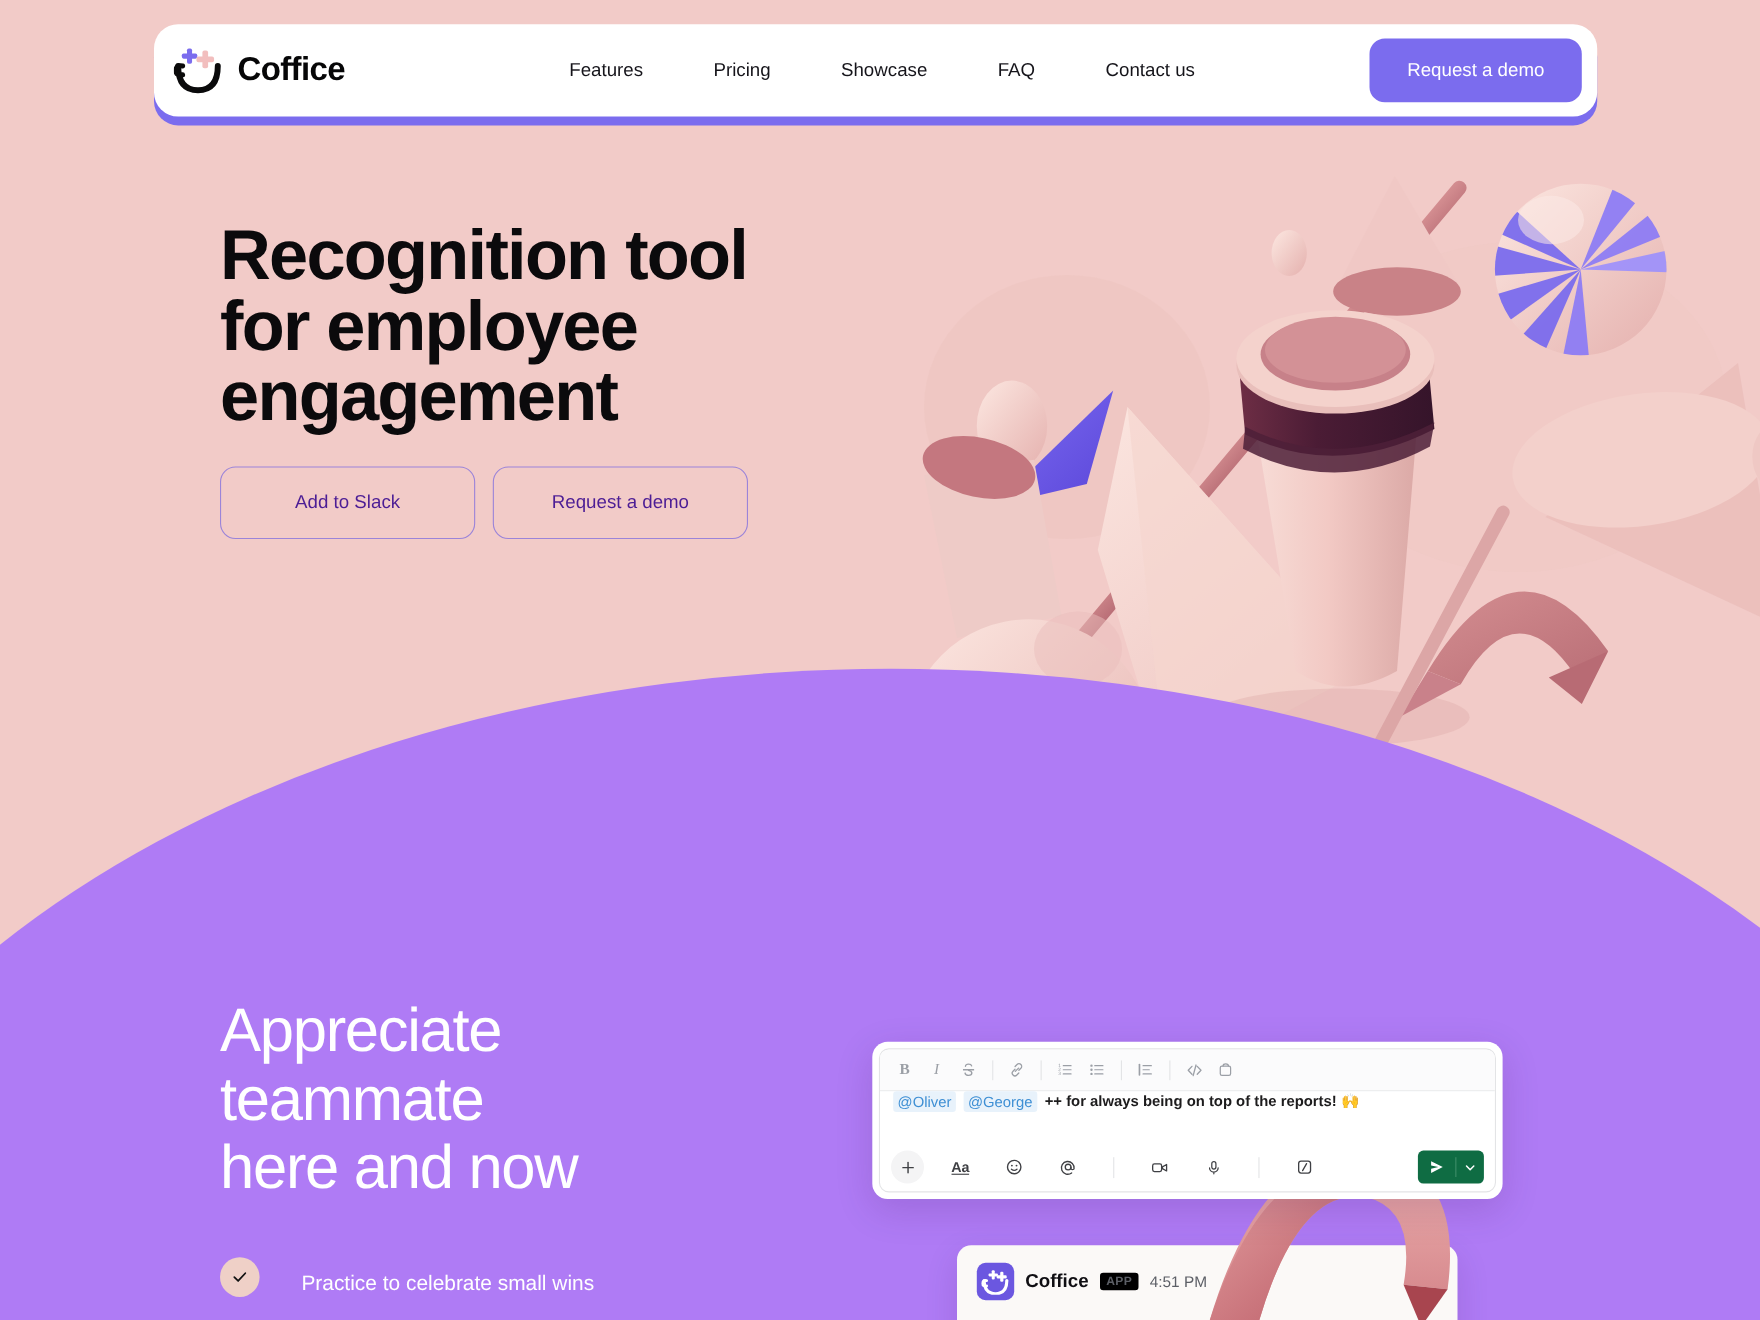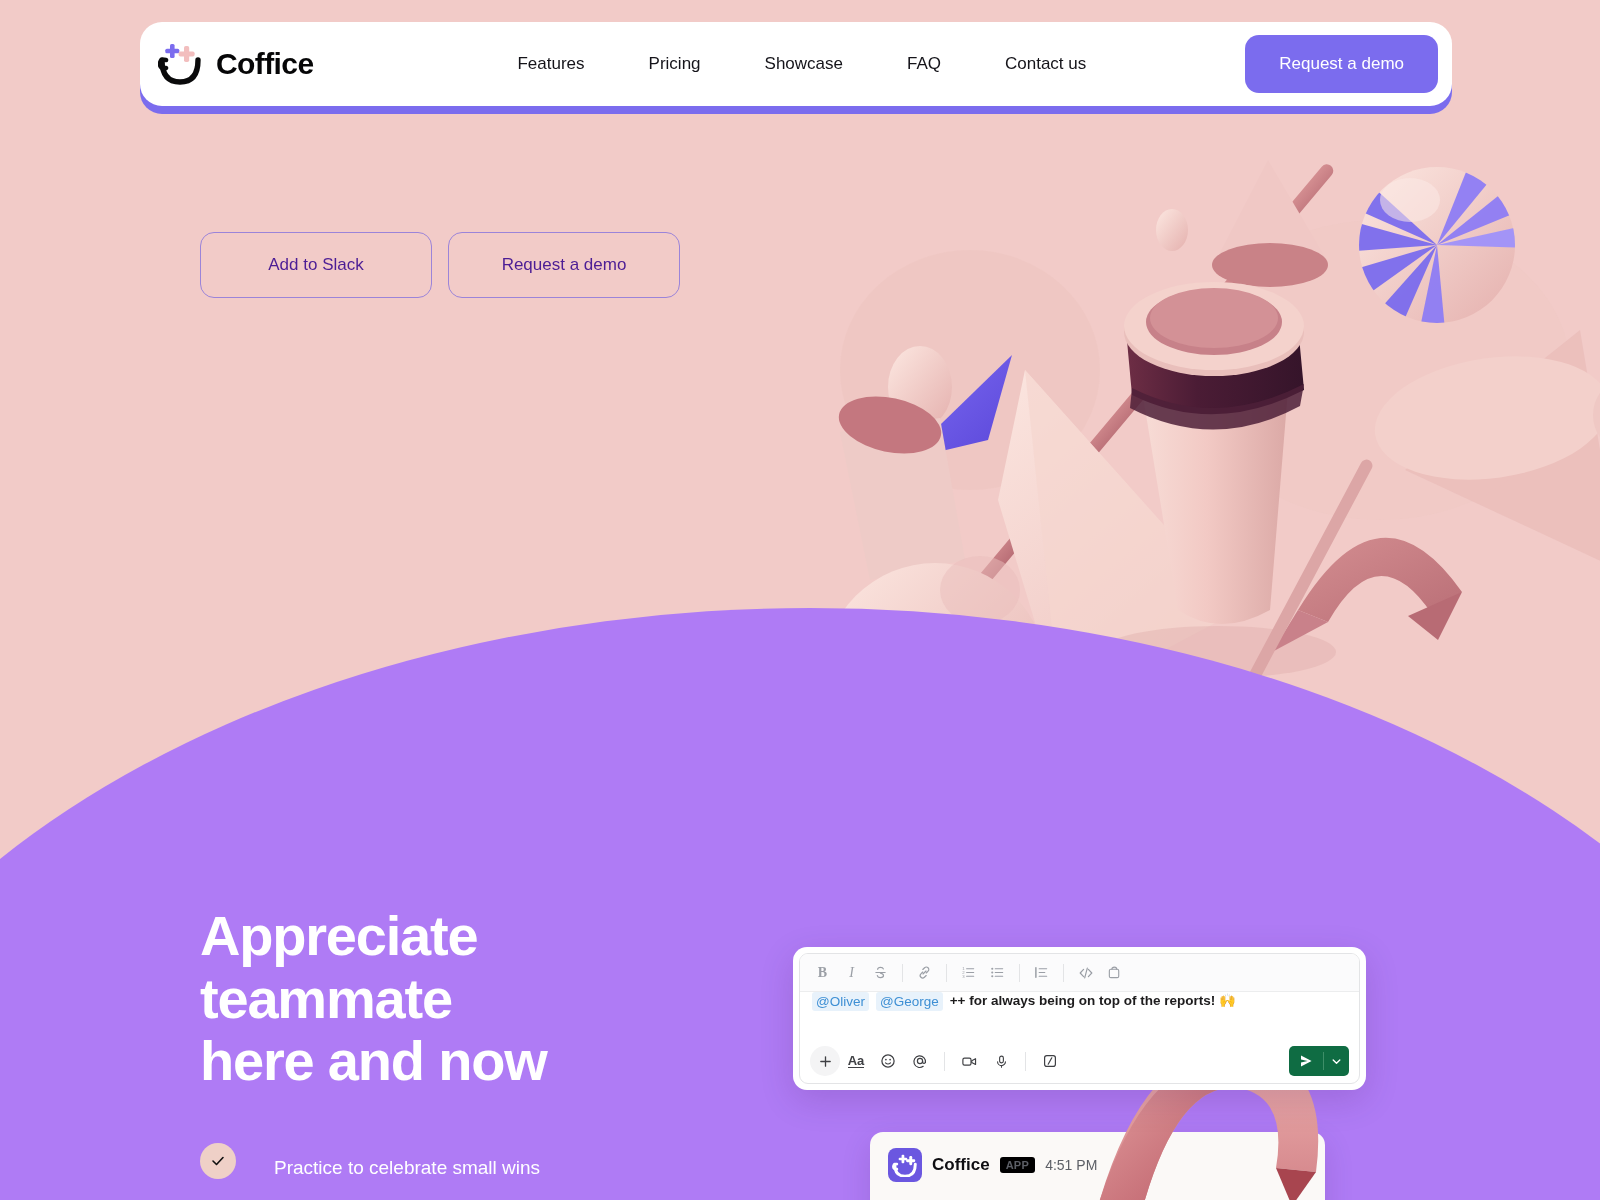--- a/index.html
+++ b/index.html
@@ -76,21 +76,21 @@
     background: transparent; border: 1.5px solid #9B84D9; color: #4c1d95;
     font-size: 17px; border-radius: 14px; padding: 22px 0; cursor: pointer;
     text-align: center;
   }
   .ghost-btn.w1 { width: 232px; }
   .ghost-btn.w2 { width: 232px; }
 
   
   .sect2 { position: absolute; left: 200px; top: 905px; width: 660px; z-index: 25; }
   .sect2-title {
-    font-size: 56px; line-height: 1.12; font-weight: 700; color: #FFFFFF;
+    font-size: 56px; line-height: 1.12; font-weight: 400; color: #FFFFFF;
     letter-spacing: -1.2px; white-space: pre-line;
   }
   .bullets { margin-top: 50px; display: flex; flex-direction: column; gap: 26px; }
   .bullet { display: flex; align-items: flex-end; gap: 38px; }
   .bullet-check {
     width: 36px; height: 36px; border-radius: 50%; background: #EFD0C7;
     display: flex; align-items: center; justify-content: center; flex: 0 0 36px;
   }
   .bullet-text { font-size: 19px; color: #FFFFFF; }
 
@@ -114,21 +114,21 @@
     color: #9B9FA6; cursor: pointer;
   }
   .fmt-sep { width: 1px; height: 18px; background: #E3E4E6; margin: 0 7px; }
   .msg-row { flex: 1; display: flex; align-items: flex-start; padding: 0 12px; gap: 7px; }
   .mention {
     background: #E8F2FB; color: #3E8FD4; font-size: 13.5px;
     padding: 2px 4px; border-radius: 3px; white-space: nowrap;
   }
   .msg-text { font-size: 13.5px; color: #1D1C1D; font-weight: 600; white-space: nowrap; }
   .actions-bar {
-    height: 44px; display: flex; align-items: center; padding: 0 10px; gap: 0;
+    height: 44px; display: flex; align-items: center; padding: 0 10px; gap: 17px;
     position: relative;
     font-weight: bold;
   }
   .act-btn {
     width: 32px; height: 30px; display: flex; align-items: center; justify-content: center;
     color: #3F4044; cursor: pointer;
   }
   .act-btn.round { background: #F4F4F5; border-radius: 50%; width: 30px; height: 30px; }
   .act-sep { width: 1px; height: 19px; background: #E3E4E6; margin: 0 8px; }
   .send-grp {
@@ -310,20 +310,23 @@
         <a class="nav-link">Showcase</a>
         <a class="nav-link">FAQ</a>
         <a class="nav-link">Contact us</a>
       </div>
 
       <button class="nav-cta">Request a demo</button>
     </nav>
   </div>
 
   <section class="hero">
+    <h1 class="hero-title">Recognition tool
+for employee
+engagement</h1>
     <div class="hero-actions">
       <button class="ghost-btn w1">Add to Slack</button>
       <button class="ghost-btn w2">Request a demo</button>
     </div>
   </section>
 
   <section class="sect2">
     <h2 class="sect2-title">Appreciate
 teammate
 here and now</h2>

